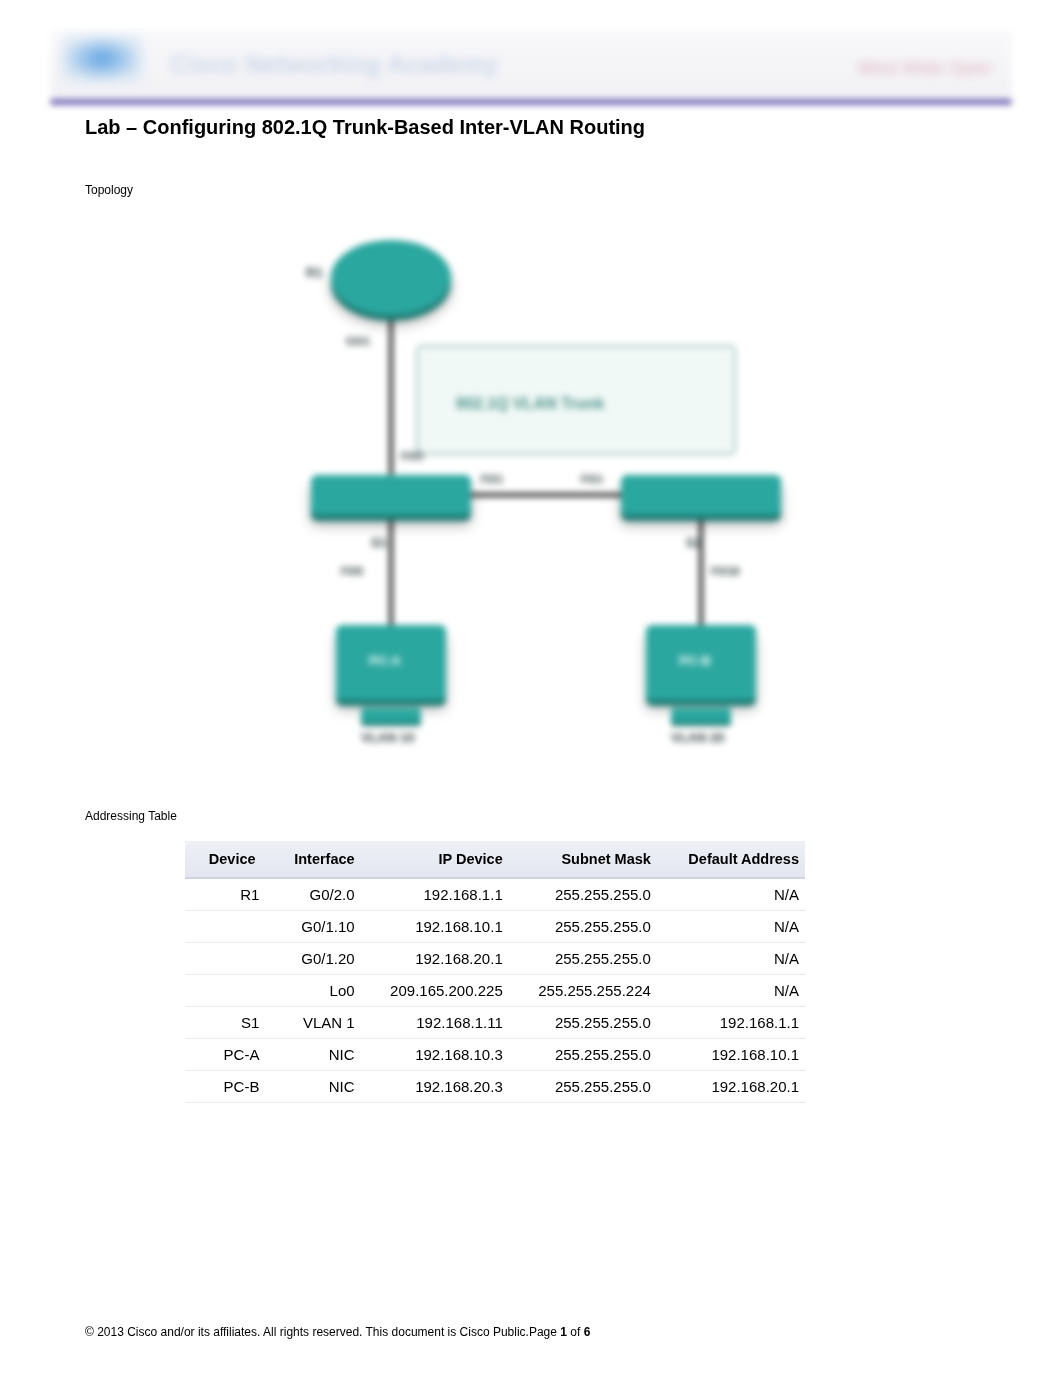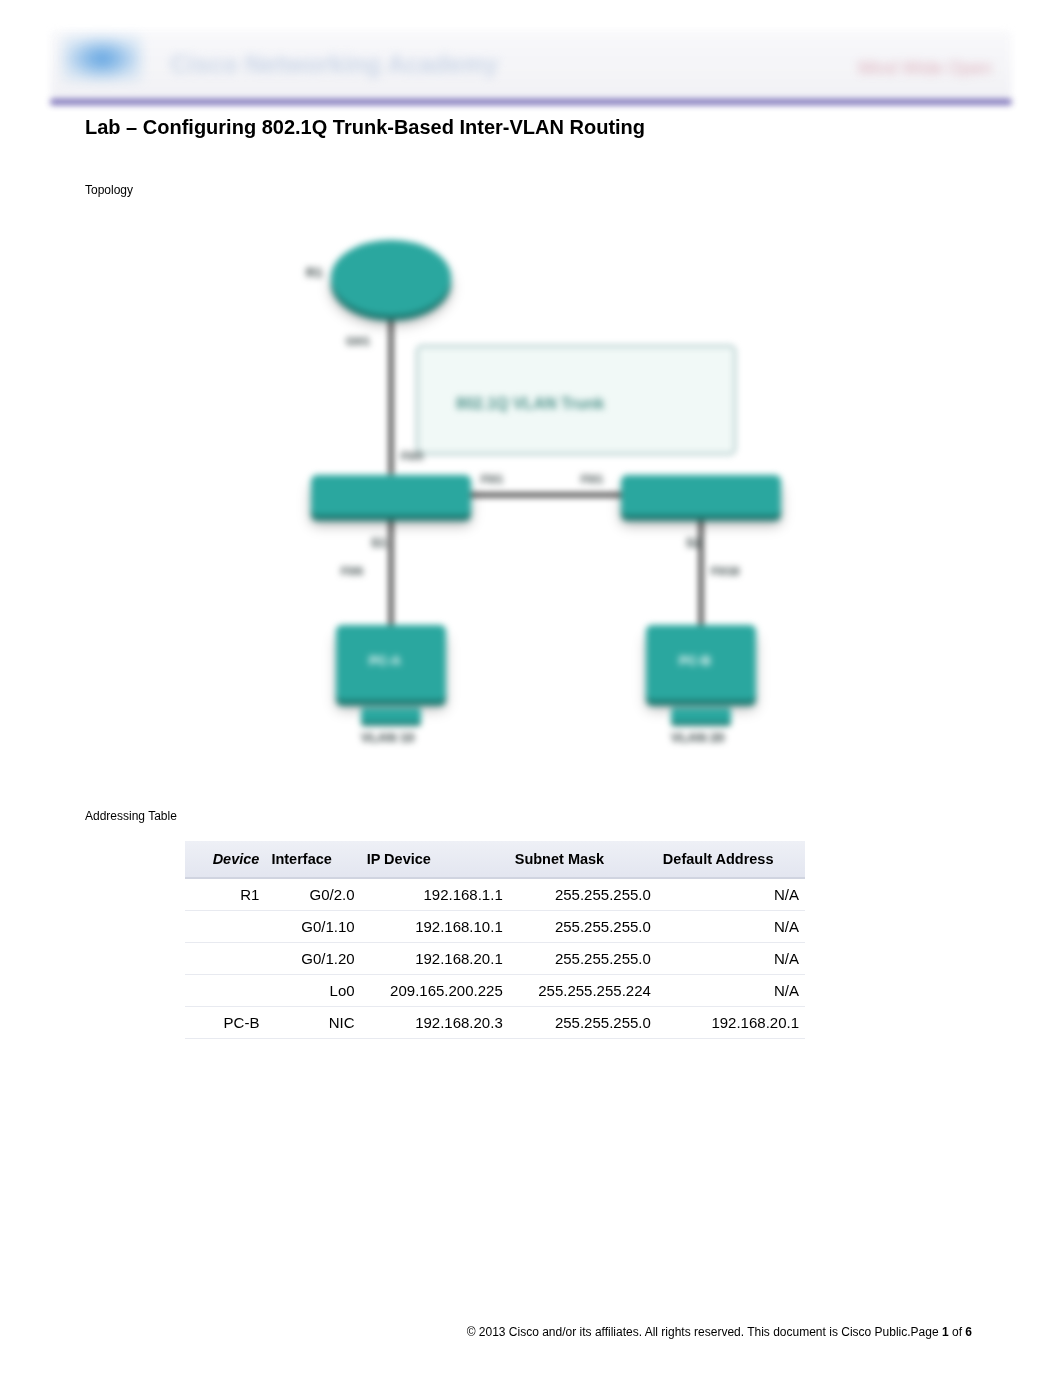--- a/index.html
+++ b/index.html
@@ -151,43 +151,43 @@
     table-layout: fixed;
   }
   table.addr col.c-device { width: 76px; }
   table.addr col.c-iface { width: 90px; }
   table.addr col.c-ip { width: 140px; }
   table.addr col.c-mask { width: 140px; }
   table.addr col.c-gw { width: 140px; }
   table.addr thead th {
     background: linear-gradient(#eef0f6, #e3e6f0);
     font-weight: bold;
-    text-align: left;
+    text-align: right;
     padding: 10px 6px;
     border-bottom: 2px solid #d0d4e0;
     font-size: 14.5px;
   }
-  table.addr thead th:first-child { text-align: right; padding-left: 20px; font-style: italic; }
+  table.addr thead th:first-child { text-align: center; padding-left: 20px; }
   table.addr tbody td {
     padding: 7px 6px 7px 0;
     border-bottom: 1px solid #e8eaf0;
     text-align: right;
     vertical-align: middle;
     word-wrap: break-word;
   }
   table.addr tbody td:first-child { padding-left: 8px; }
   .footer {
     position: absolute;
     bottom: 38px;
     left: 85px;
     right: 90px;
     font-size: 12px;
     color: #000;
     display: flex;
-    justify-content: flex-end;
+    justify-content: flex-start;
   }
   .footer .page b { font-weight: bold; }
 </style>
 </head>
 <body>
 
 <div class="header-band"></div>
 <div class="logo-blur"></div>
 <div class="brand-blur">Cisco Networking Academy</div>
 <div class="motto-blur">Mind Wide Open</div>
@@ -278,20 +278,34 @@
             <td>N/A</td>
           </tr>
           <tr>
             <td></td>
             <td>Lo0</td>
             <td>209.165.200.225</td>
             <td>255.255.255.224</td>
             <td>N/A</td>
           </tr>
           <tr>
+            <td>S1</td>
+            <td>VLAN 1</td>
+            <td>192.168.1.11</td>
+            <td>255.255.255.0</td>
+            <td>192.168.1.1</td>
+          </tr>
+          <tr>
+            <td>PC-A</td>
+            <td>NIC</td>
+            <td>192.168.10.3</td>
+            <td>255.255.255.0</td>
+            <td>192.168.10.1</td>
+          </tr>
+          <tr>
             <td>PC-B</td>
             <td>NIC</td>
             <td>192.168.20.3</td>
             <td>255.255.255.0</td>
             <td>192.168.20.1</td>
           </tr>
         </tbody>
       </table>
     </div>
   </div>

